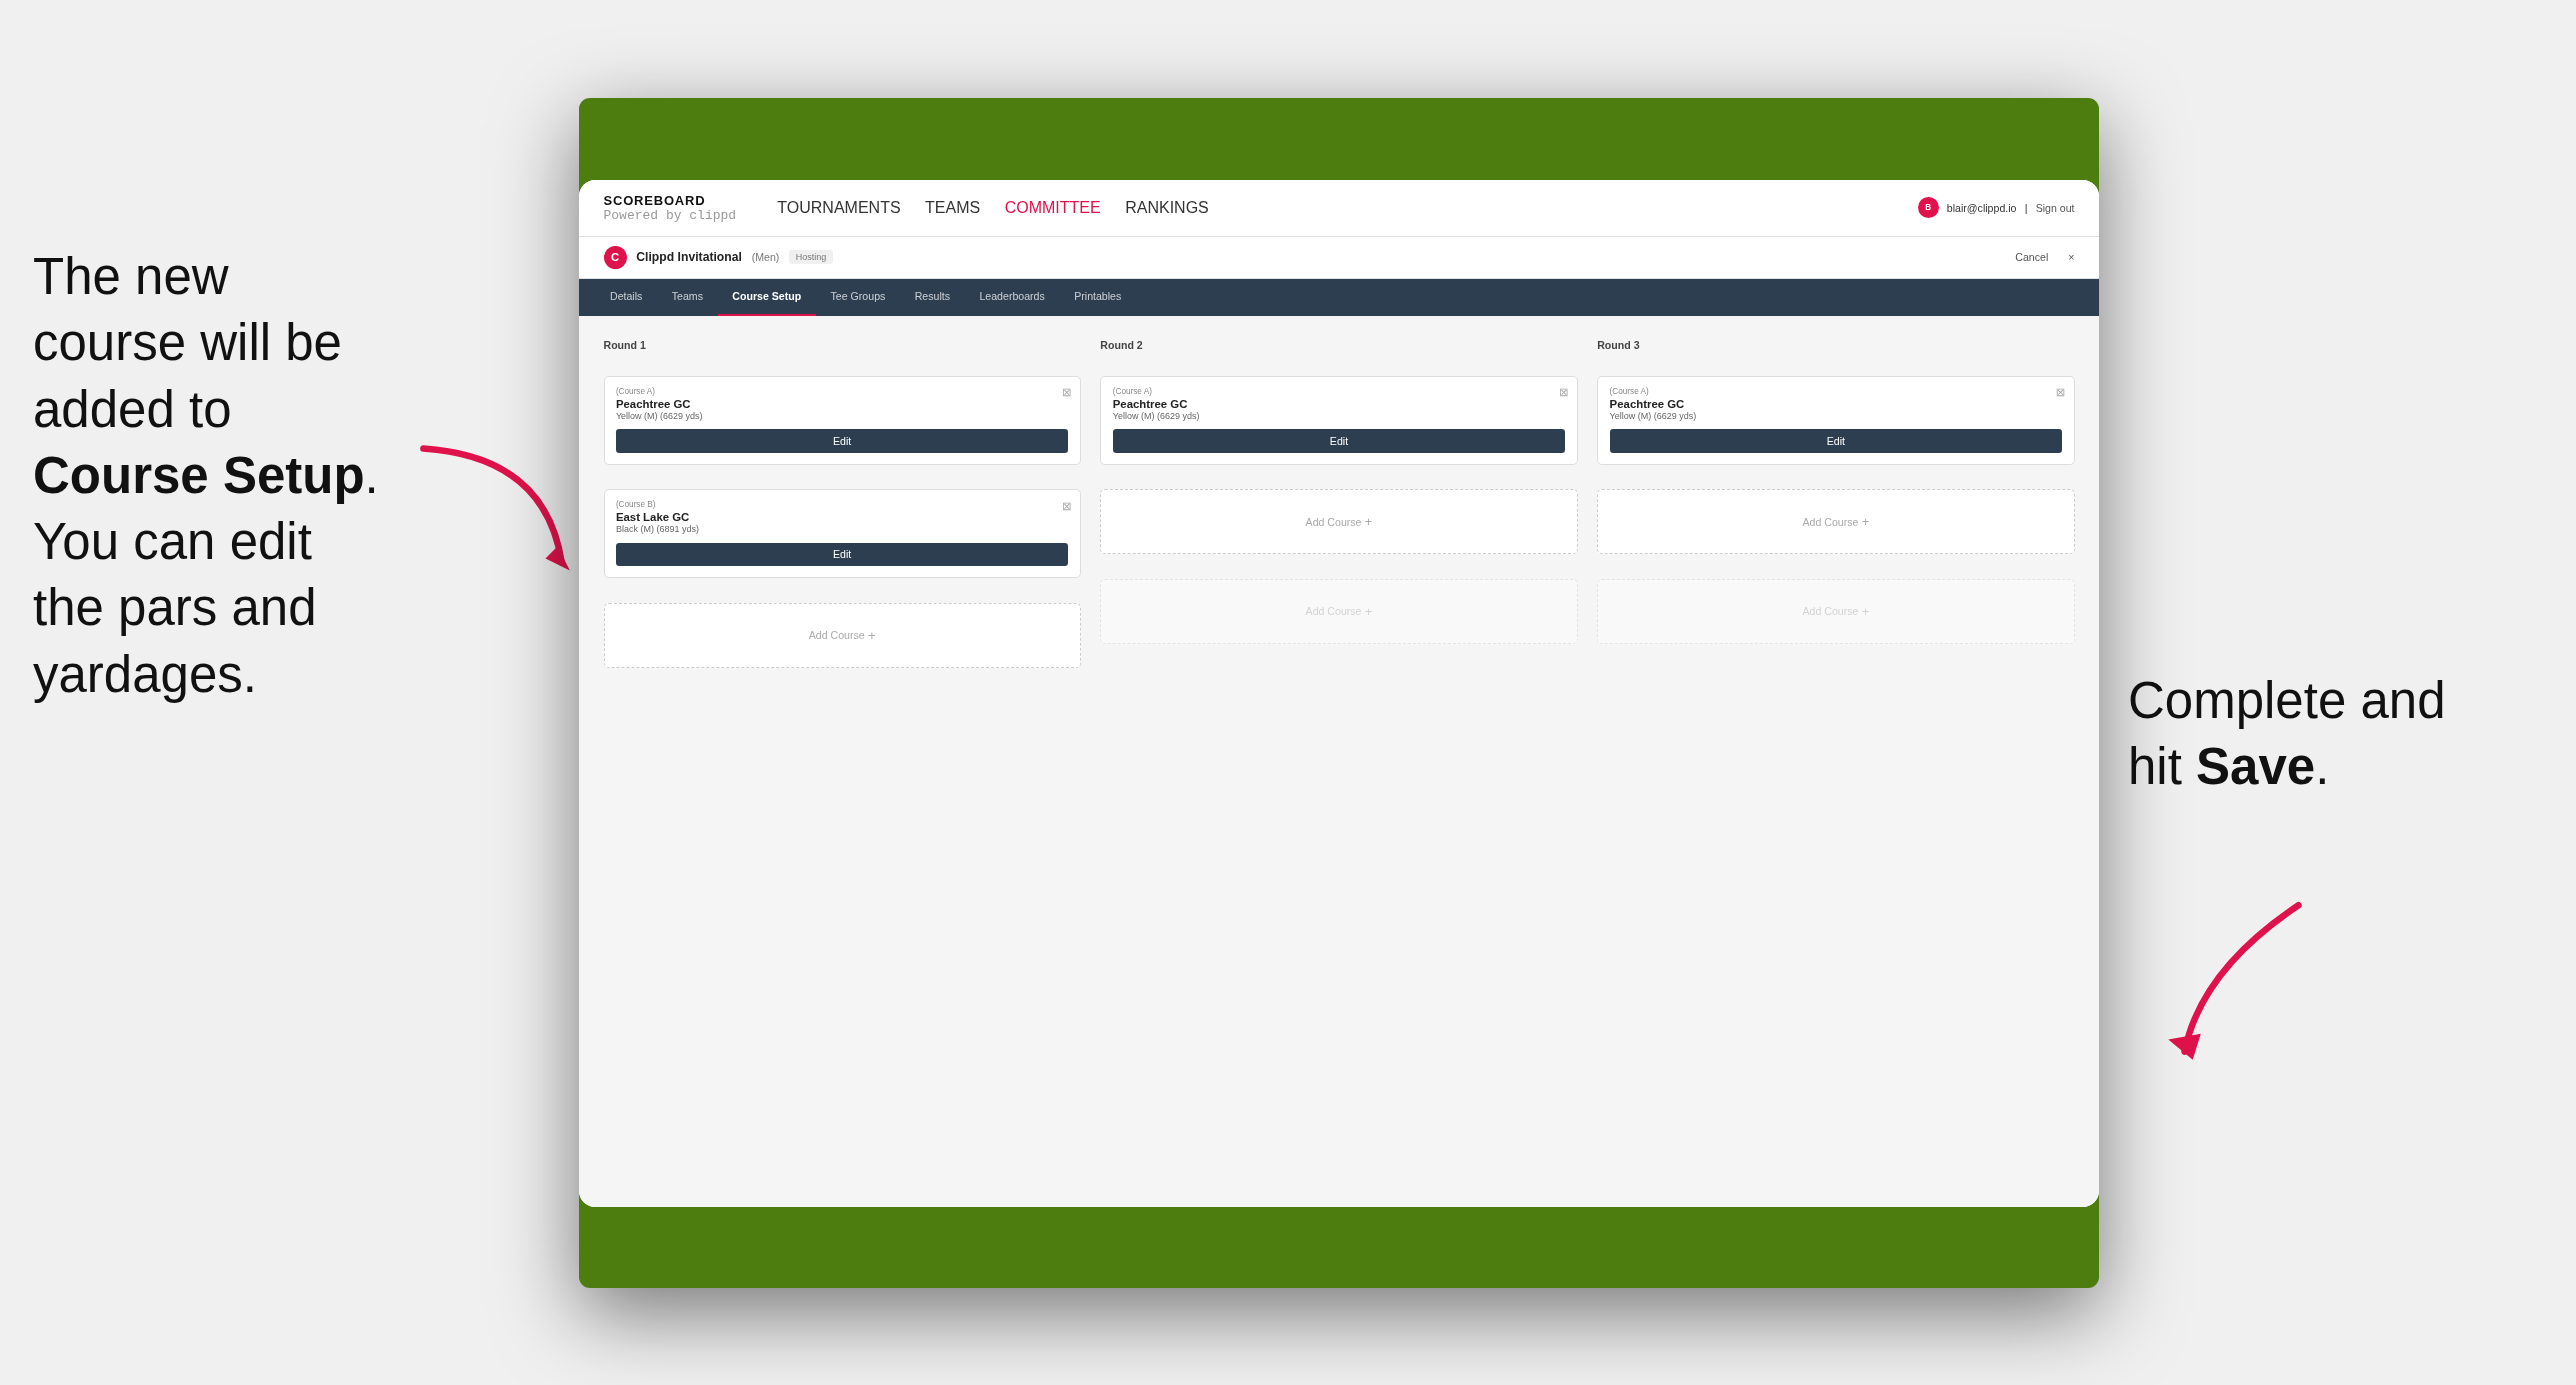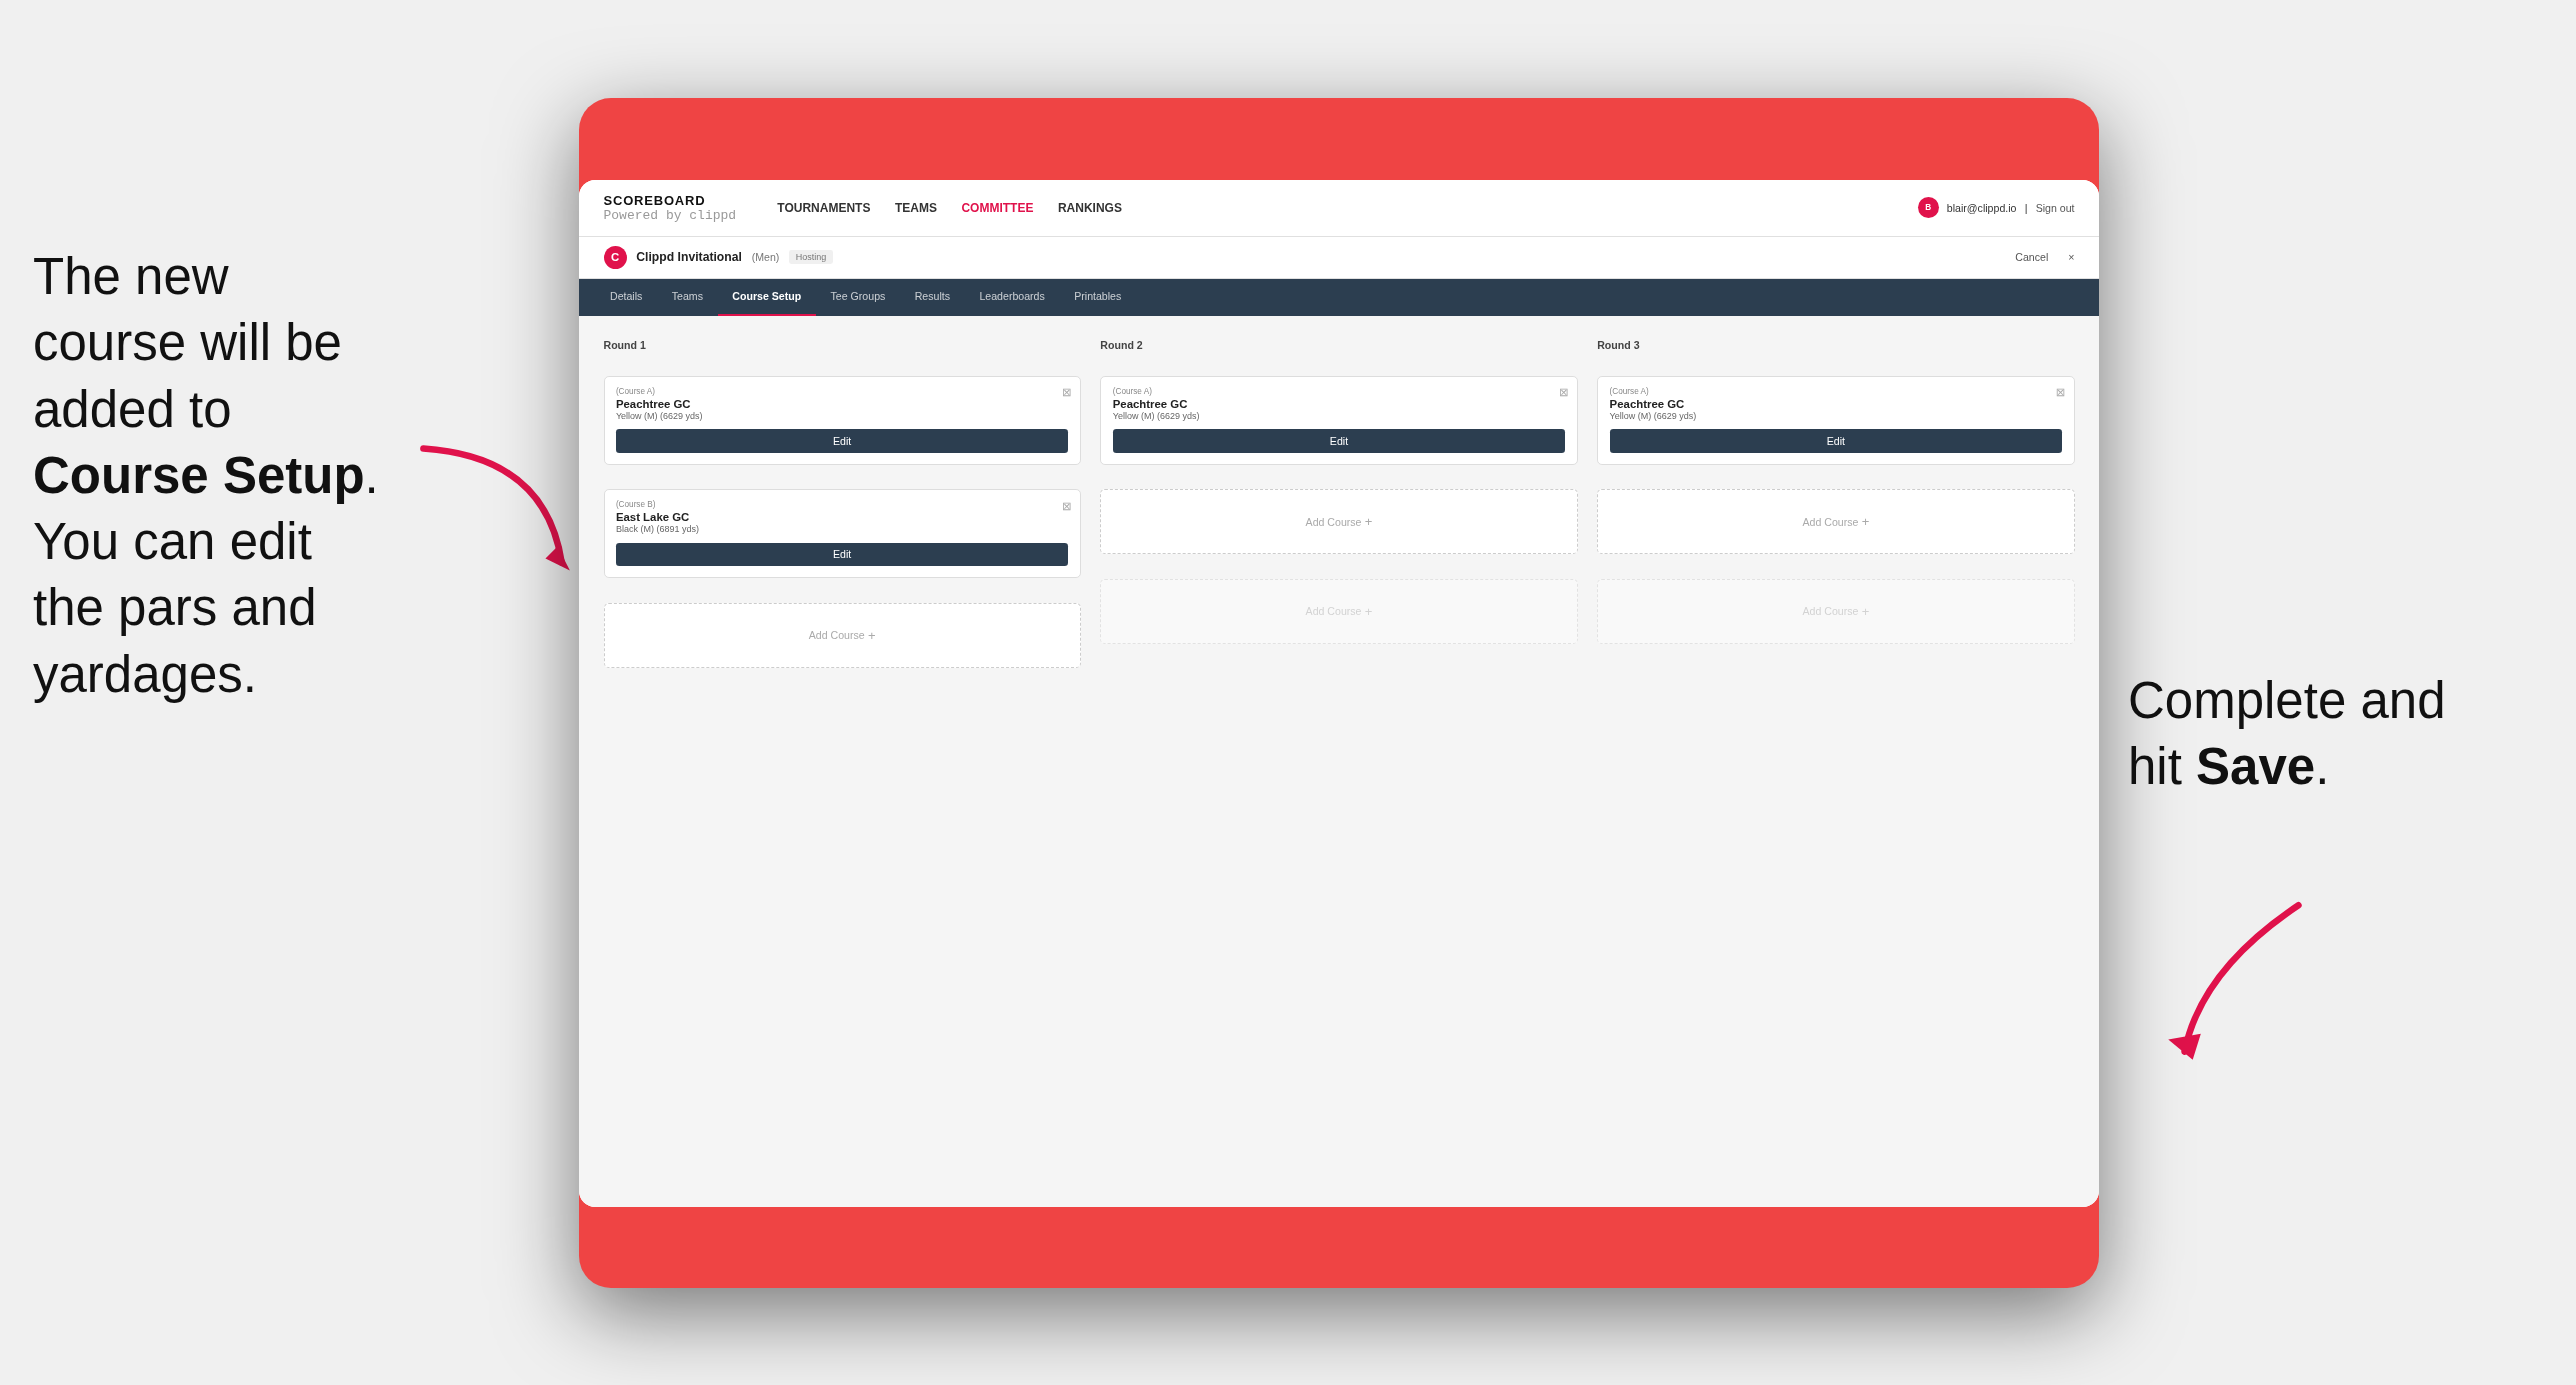--- a/index.html
+++ b/index.html
@@ -56,22 +56,22 @@
       height: 179px;
     }
 
     
     .tablet {
       position: absolute;
       left: 579px;
       top: 98px;
       width: 1520px;
       height: 1190px;
-      background: #ef4444;
-      border-radius: 32px;
+      background: #4d7c0f;
+      border-radius: 11px;
       box-shadow: 0 24.5px 82px rgba(0,0,0,0.5);
       display: flex;
       align-items: center;
       justify-content: center;
     }
 
     .tablet-screen {
       width: 1549px;
       height: 1027px;
       background: #fff;
@@ -112,24 +112,24 @@
       font-family: Liberation Mono, monospace;
     }
 
     .nav-links {
       display: flex;
       gap: 24.5px;
       align-items: center;
     }
 
     .nav-link {
-      font-size: 12px;
+      font-size: 16px;
       color: #333;
       text-decoration: none;
-      font-weight: 700;
+      font-weight: 400;
       cursor: pointer;
     }
 
     .nav-link.active { color: #e0124b; }
 
     .nav-right {
       margin-left: auto;
       display: flex;
       align-items: center;
       gap: 8.2px;

